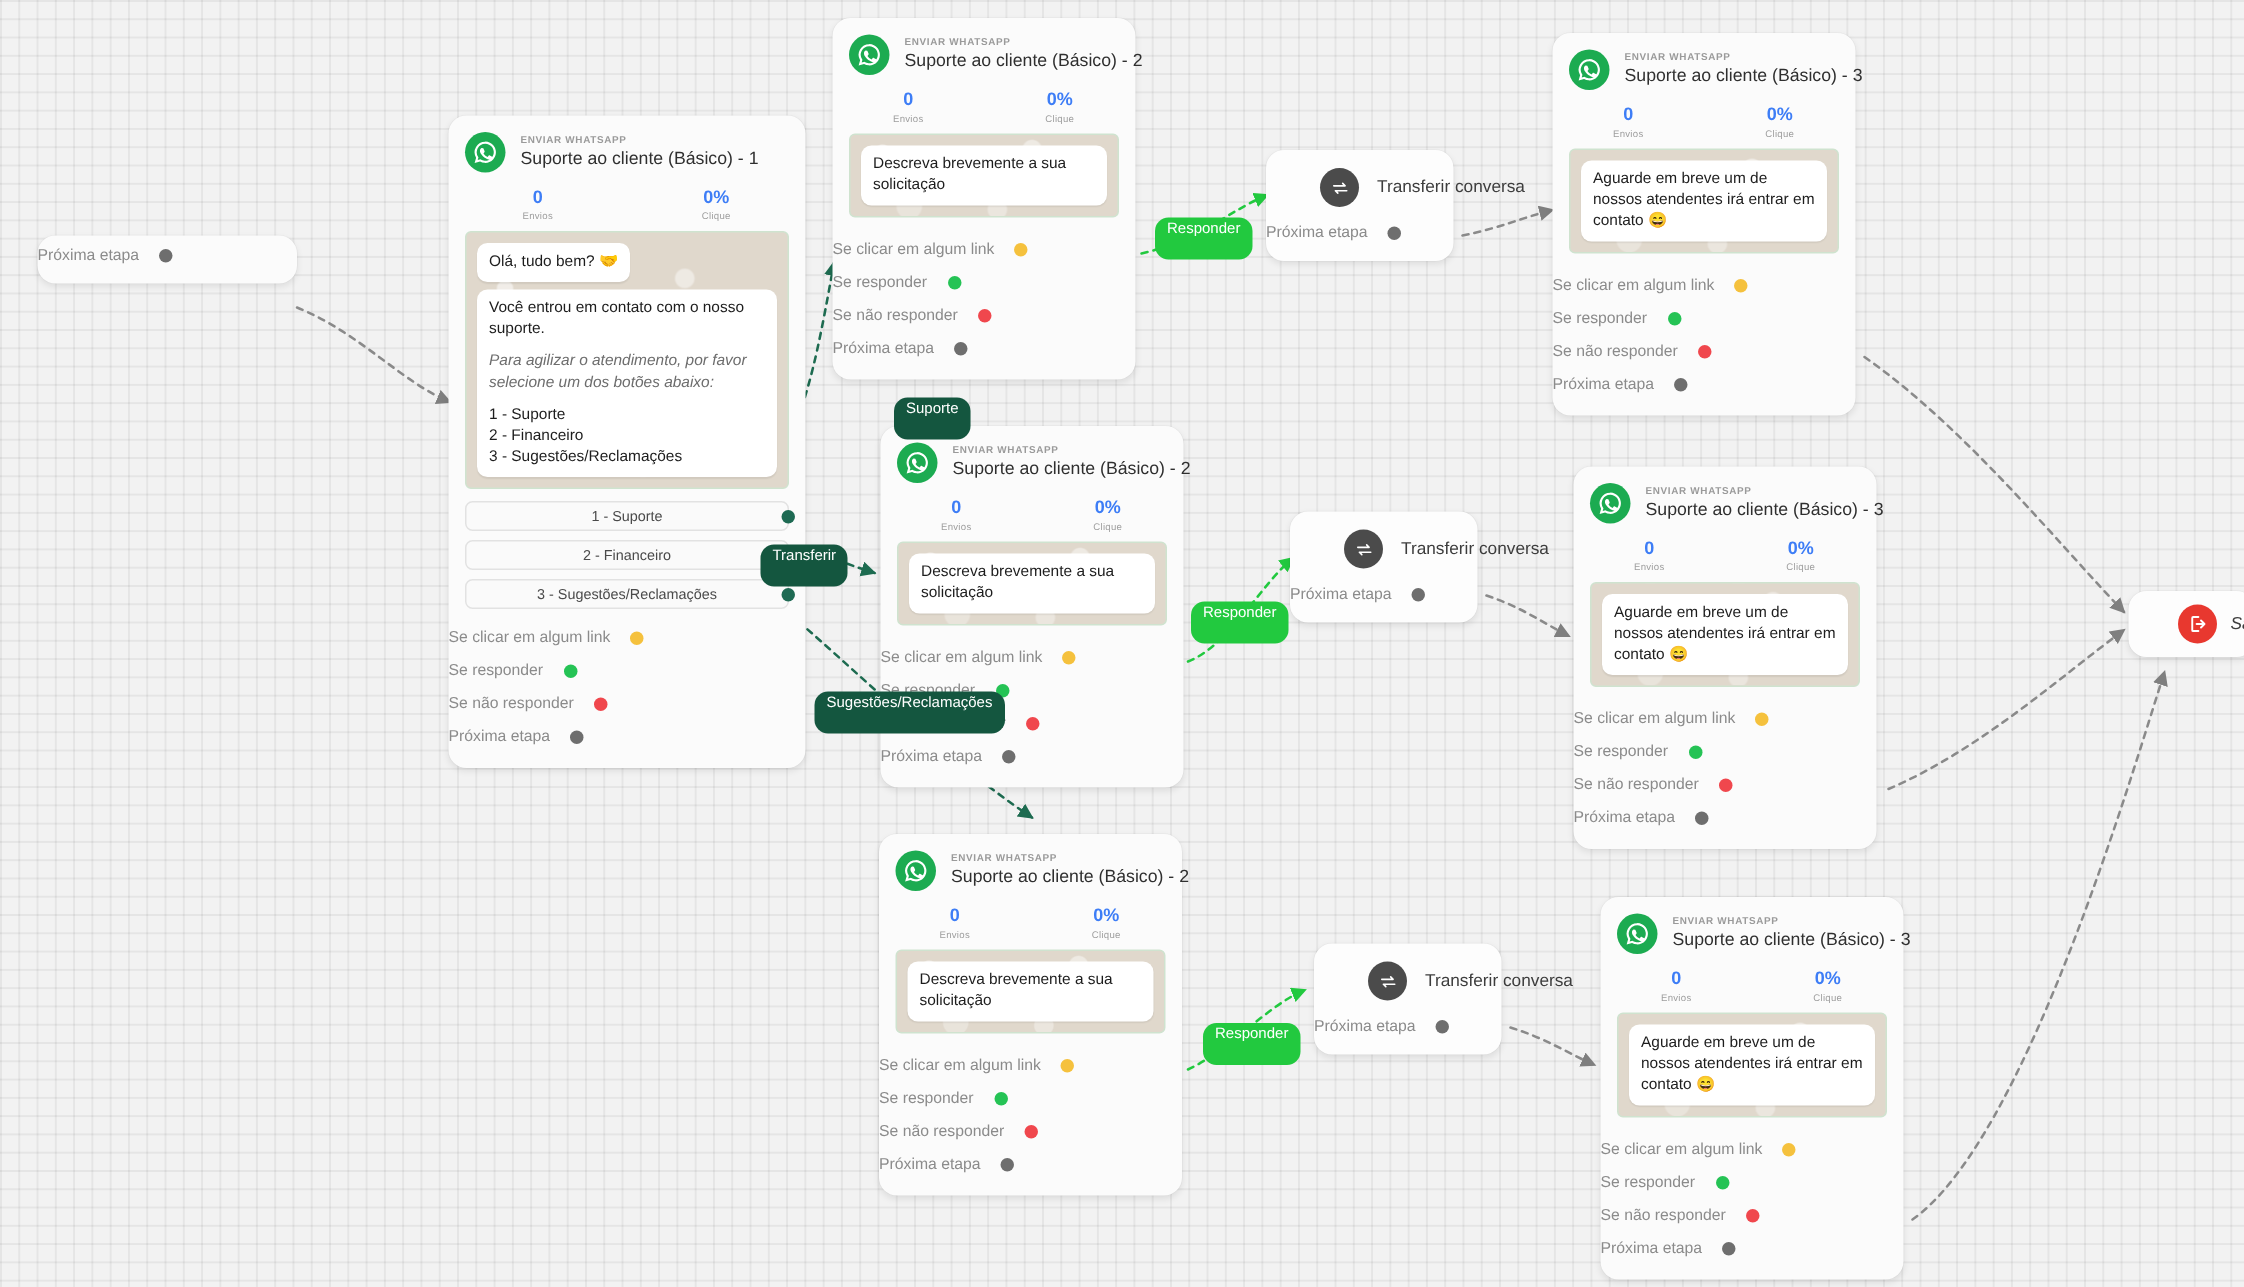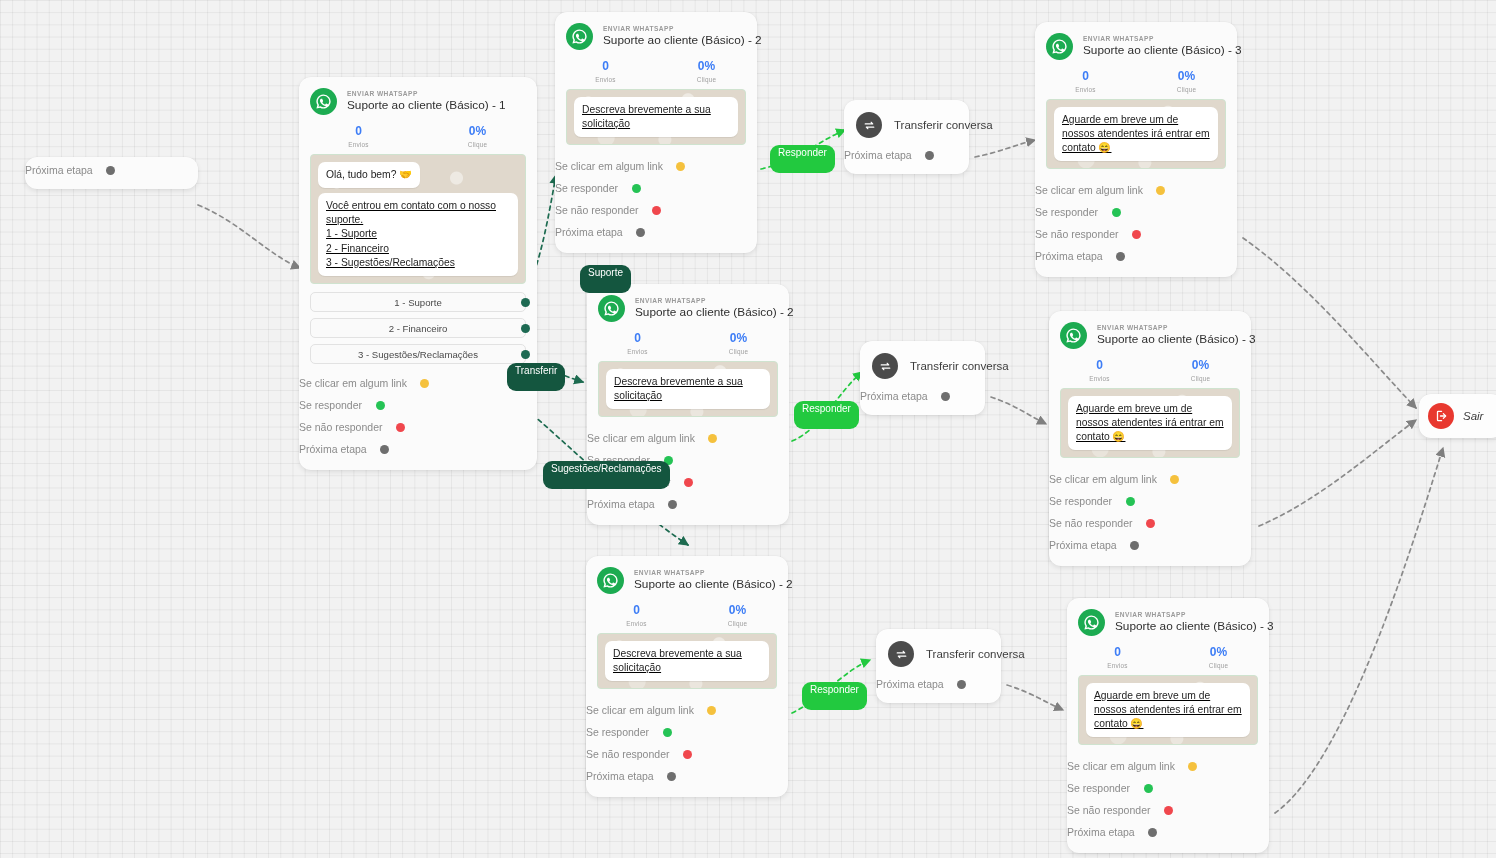--- a/index.html
+++ b/index.html
@@ -27,20 +27,21 @@
     background: #fbfbfb;
     border-radius: 12px;
     box-shadow: 0 2px 5px rgba(0,0,0,0.09), 0 0 0 0.5px rgba(0,0,0,0.03);
   }
   .node.small { background: #fdfdfd; }
 
   
   .simple-head {
     display: flex; align-items: center;
     padding: 12px 14px 4px 12px;
+    margin-left: 24px;
   }
   .circ {
     width: 26px; height: 26px; border-radius: 50%;
     display: flex; align-items: center; justify-content: center;
     flex: 0 0 auto;
   }
   .circ svg { display: block; }
   .circ.start { background: #35baf1; }
   .circ.transfer { background: #4b4b4b; }
   .circ.exit { background: #e8382f; }
@@ -101,21 +102,20 @@
     background-image:
       radial-gradient(circle at 12% 22%, rgba(255,255,255,0.55) 0 5px, transparent 6px),
       radial-gradient(circle at 38% 68%, rgba(255,255,255,0.40) 0 7px, transparent 8px),
       radial-gradient(circle at 68% 18%, rgba(255,255,255,0.45) 0 6px, transparent 7px),
       radial-gradient(circle at 88% 58%, rgba(255,255,255,0.40) 0 9px, transparent 10px),
       radial-gradient(circle at 55% 92%, rgba(255,255,255,0.35) 0 6px, transparent 7px),
       radial-gradient(circle at 22% 88%, rgba(255,255,255,0.30) 0 8px, transparent 9px);
     border: 1px solid #cfe3cf;
     padding: 7px;
     overflow: hidden;
-    text-decoration: underline;
   }
   .bubble {
     background: #fff;
     border-radius: 7px;
     padding: 6px 8px;
     font-size: 10.3px;
     color: #1d1d1d;
     line-height: 1.38;
     box-shadow: 0 1px 1px rgba(0,0,0,0.07);
     margin-bottom: 5px;
@@ -229,20 +229,21 @@
       </div>
       <div class="stat">
         <div class="stat-val">0%</div>
         <div class="stat-lbl">Clique</div>
       </div>
     </div>
     <div class="chat">
       <div class="bubble inline">Olá, tudo bem? 🤝</div>
       <div class="bubble">
         <span>Você entrou em contato com o nosso suporte.</span>
+        <span class="ital">Para agilizar o atendimento, por favor selecione um dos botões abaixo:</span>
         <span class="opts">1 - Suporte
 2 - Financeiro
 3 - Sugestões/Reclamações</span>
       </div>
     </div>
     <div class="btns">
       <div class="wbtn">
         <span>1 - Suporte</span>
         <span class="dot dgreen"></span>
       </div>
@@ -605,20 +606,20 @@
         <svg width="14" height="14" viewBox="0 0 24 24" fill="none" stroke="#ffffff" stroke-width="2.2" stroke-linecap="round" stroke-linejoin="round">
             <path d="M13 4H7a1 1 0 0 0-1 1v14a1 1 0 0 0 1 1h6"></path>
             <path d="M11 12h8"></path>
             <path d="M16 8l4 4-4 4"></path>
           </svg>
       </div>
       <div class="simple-label" style="margin-left:9px;">Sair</div>
     </div>
   </div>
 
-  <div class="pill dark" style="left:580px; top:265px;">Suporte</div>
+  <div class="pill dark" style="left:596px; top:265px;">Suporte</div>
   <div class="pill dark" style="left:507px; top:363px;">Transferir</div>
   <div class="pill dark" style="left:543px; top:461px;">Sugestões/Reclamações</div>
   <div class="pill light" style="left:770px; top:145px;">Responder</div>
   <div class="pill light" style="left:794px; top:401px;">Responder</div>
   <div class="pill light" style="left:802px; top:682px;">Responder</div>
 
 </div>
 
 </body></html>

